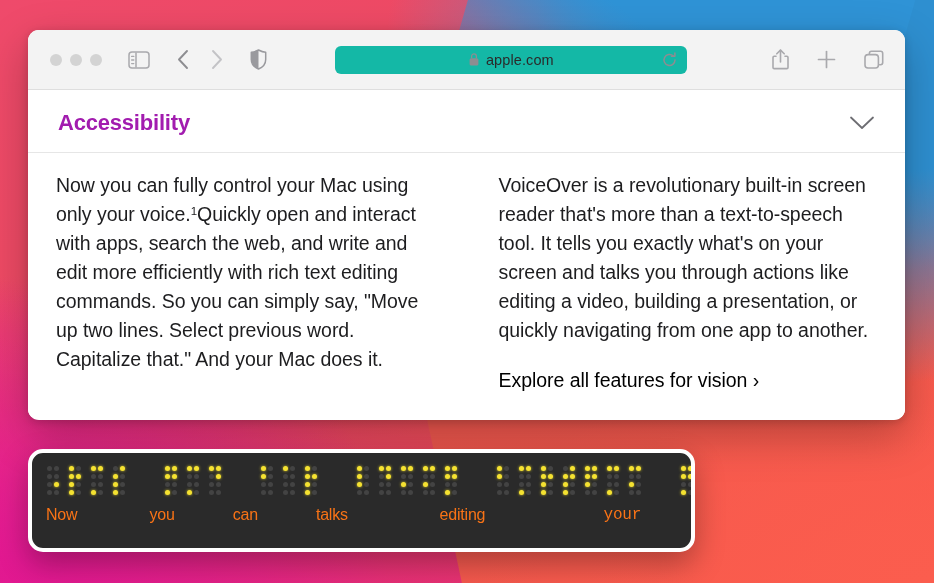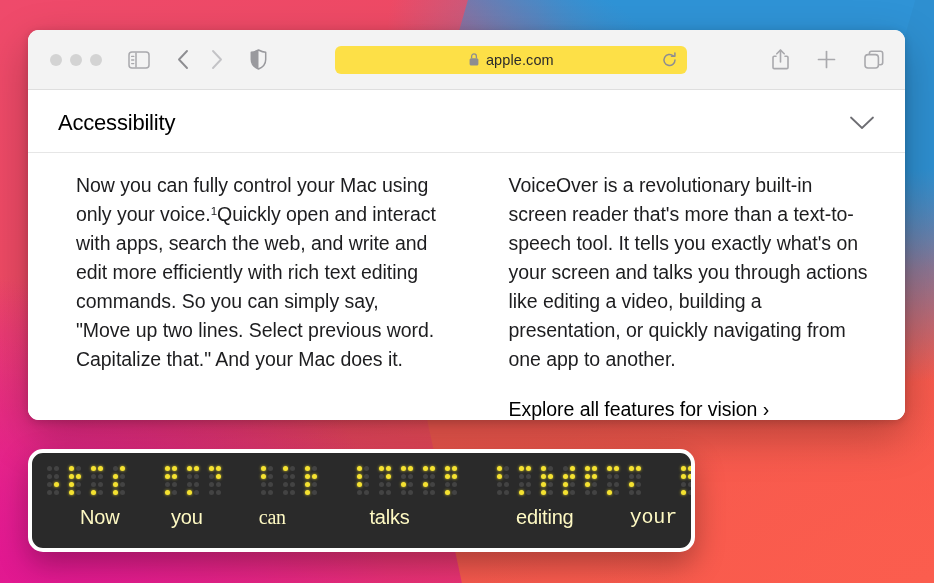--- a/index.html
+++ b/index.html
@@ -90,21 +90,21 @@
   #sidebar-toggle  { margin-right: 26px; }
   #nav-back        { margin-right: 20px; }
   #nav-forward     { margin-right: 26px; }
   #privacy-shield  { margin-right: 26px; }
 
   
   #address-bar {
     flex: 1;
     max-width: 352px;
     height: 28px;
-    background: #fde047;
+    background: #14b8a6;
     border-radius: 6px;
     display: flex;
     align-items: center;
     justify-content: center;
     position: relative;
     margin: 0 auto;
   }
   #lock-icon { margin-right: 7px; display: flex; }
   #url-text {
     font-size: 14.5px;
@@ -129,29 +129,29 @@
 
   #section-header {
     display: flex;
     align-items: center;
     justify-content: space-between;
     padding: 20px 30px 16px 30px;
     border-bottom: 1px solid #e6e6e6;
   }
   #page-title {
     font-size: 22px;
-    font-weight: 400;
-    color: #000000;
+    font-weight: 700;
+    color: #a21caf;
     letter-spacing: -0.2px;
   }
   #section-chevron { color: #6e6e73; display: flex; }
 
   #columns {
     display: flex;
-    padding: 18px 36px 22px 48px;
+    padding: 18px 36px 22px 28px;
     gap: 72px;
   }
   .column { flex: 1; }
   .body-copy {
     font-size: 19.5px;
     line-height: 29px;
     color: #1d1d1f;
     letter-spacing: -0.05px;
   }
   .body-copy sup {
@@ -208,23 +208,23 @@
   .braille-dot.on {
     background: #f5e231;
     box-shadow: 0 0 3px rgba(245,226,49,0.85);
   }
 
   #braille-words {
     display: flex;
     margin-top: 7px;
   }
   .braille-word {
-    font-size: 20px;
-    color: #fef9c3;
-    text-align: right;
+    font-size: 16px;
+    color: #f97316;
+    text-align: left;
     letter-spacing: -0.2px;
   }
 </style>
 </head>
 <body>
 
 <div id="wallpaper"></div>
 
 <div id="browser-window">
 
@@ -571,18 +571,18 @@
           <span class="braille-dot"></span>
           <span class="braille-dot"></span>
           <span class="braille-dot on"></span>
           <span class="braille-dot"></span>
         </div>
       </div>
     </div>
   <div id="braille-words">
       <div class="braille-word" style="width: 80px;">Now</div>
       <div class="braille-word" style="width: 58px; margin-left: 30px;">you</div>
-      <div class="braille-word" style="width: 58px; margin-left: 30px; font-family: Liberation Serif, serif;">can</div>
+      <div class="braille-word" style="width: 58px; margin-left: 30px;">can</div>
       <div class="braille-word" style="width: 102px; margin-left: 30px;">talks</div>
       <div class="braille-word" style="width: 146px; margin-left: 30px;">editing</div>
       <div class="braille-word" style="width: 80px; margin-left: 30px; font-family: Liberation Mono, monospace;">your</div>
     </div>
 </div>
 
 </body></html>

